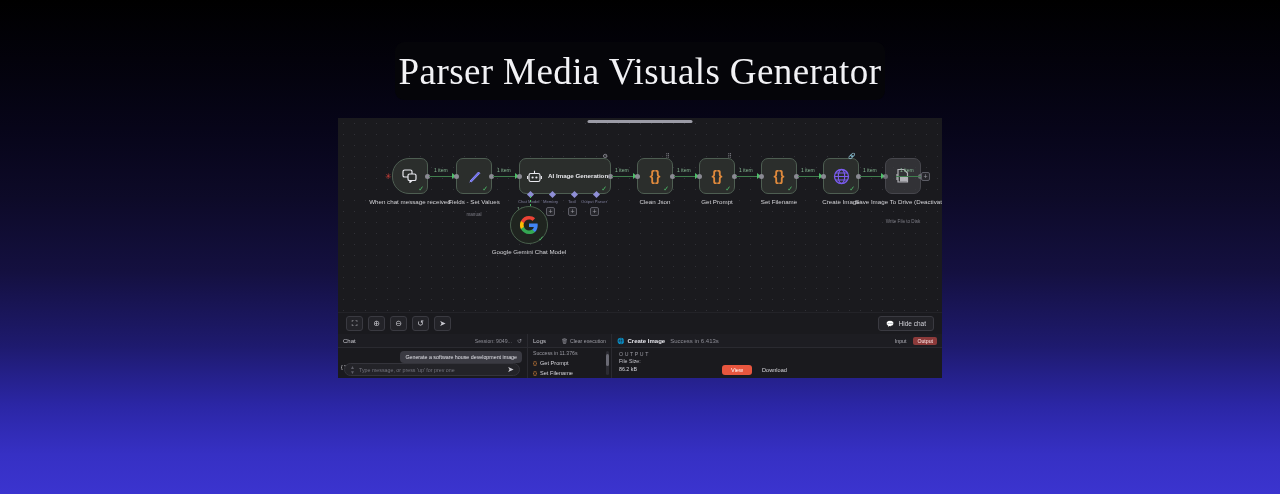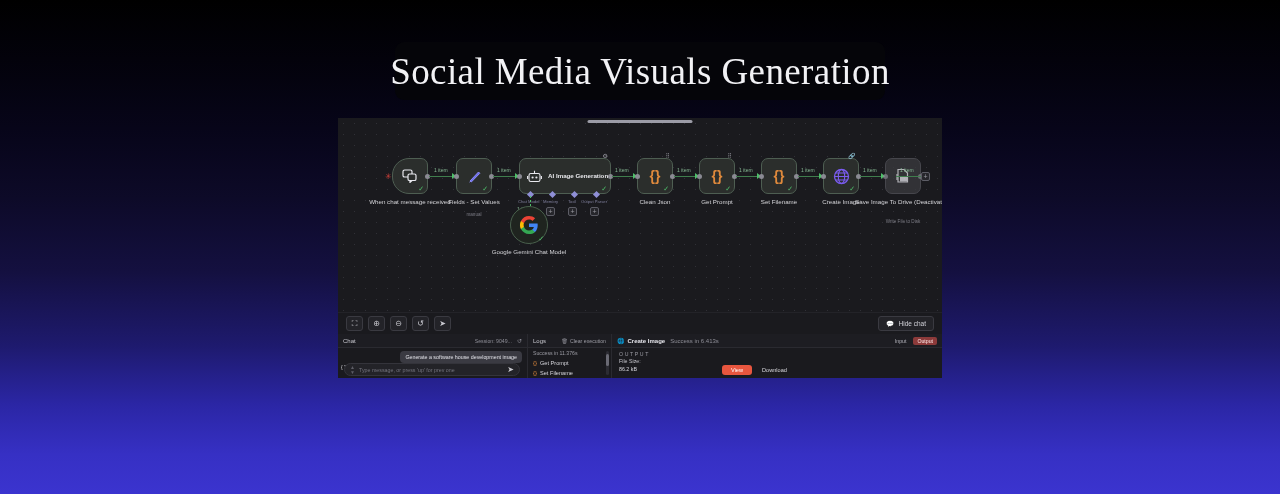--- a/index.html
+++ b/index.html
@@ -198,21 +198,21 @@
   #download-btn { color: #d8d8de; font-size: 5.6px; padding: 2px 4px; }
   .gemini-circle {
     position:absolute; left:50%; top:50%; transform:translate(-50%,-50%);
     width: 19px; height: 19px;
   }
 </style>
 </head>
 <body>
 
 <div id="title-banner">
-  <div id="title-text">Social Media Visuals Generation</div>
+  <div id="title-text">Parser Media Visuals Generator</div>
 </div>
 
 <div id="app-window">
 
   <div id="window-grabber"></div>
 
   <div id="canvas">
 
     <div class="red-star" style="left:47px; top:54px;">✳</div>
 

